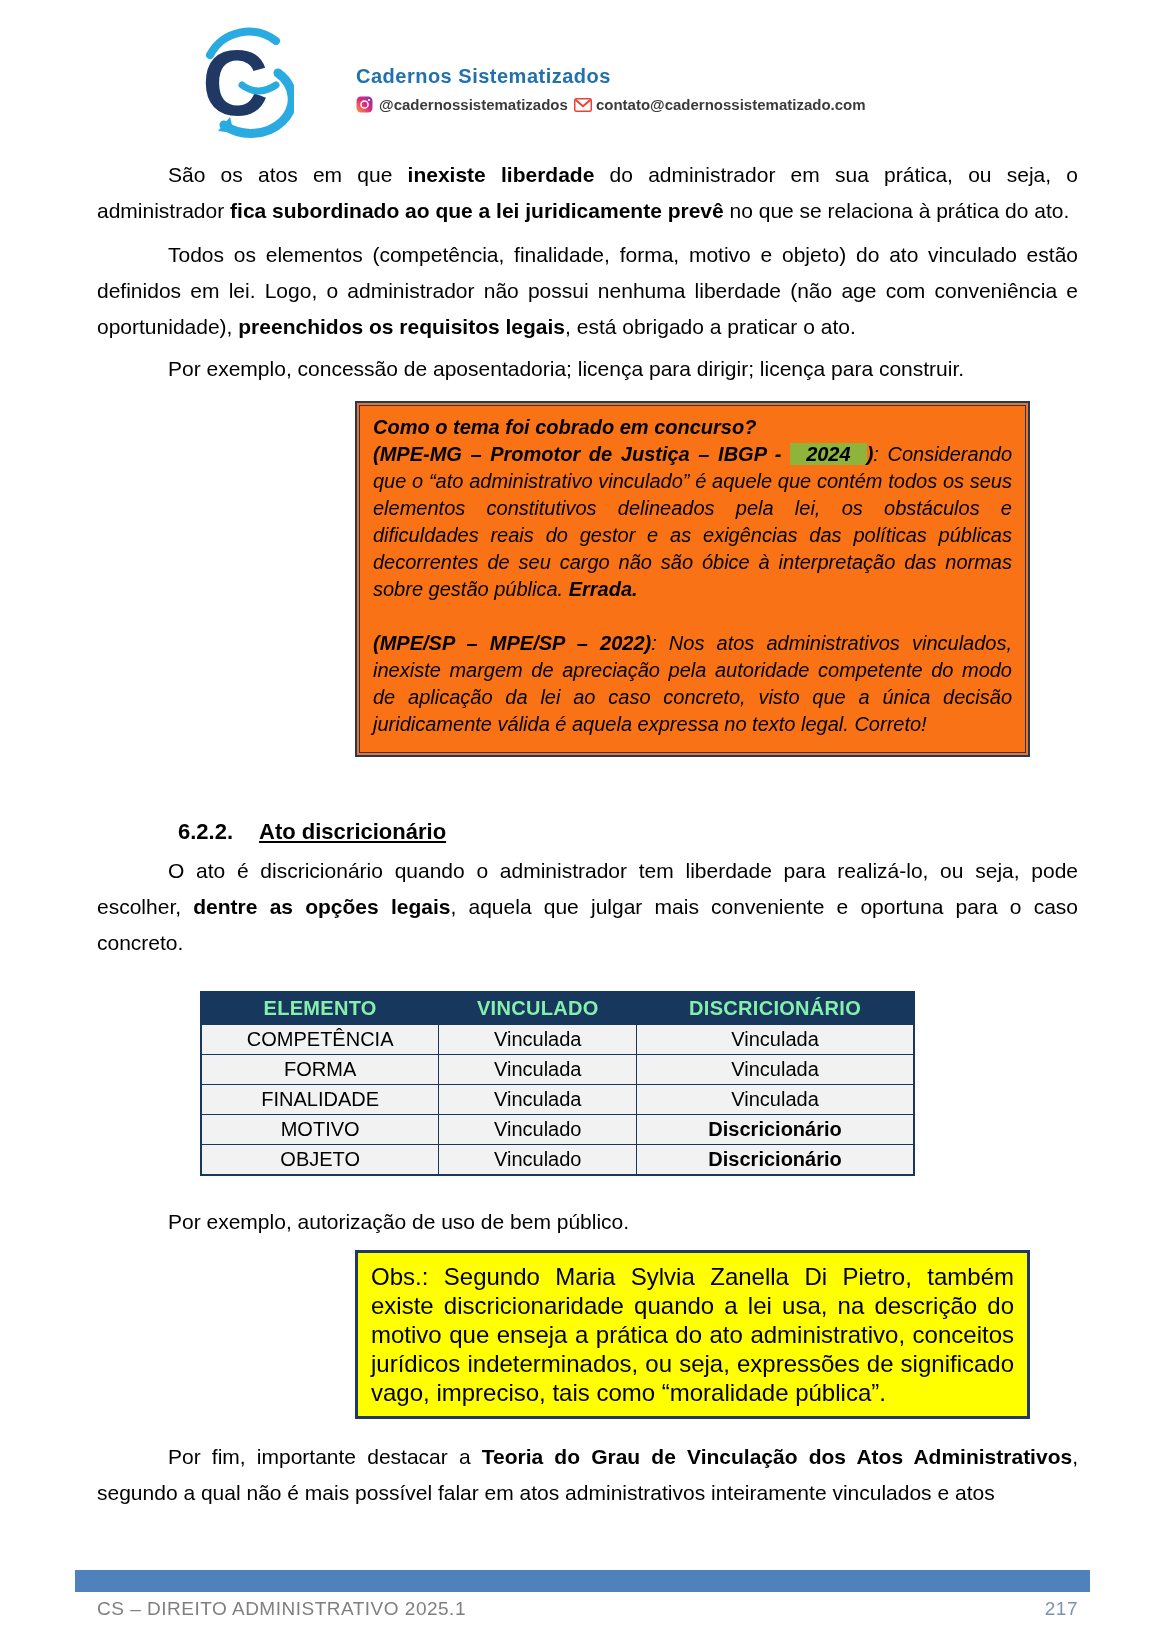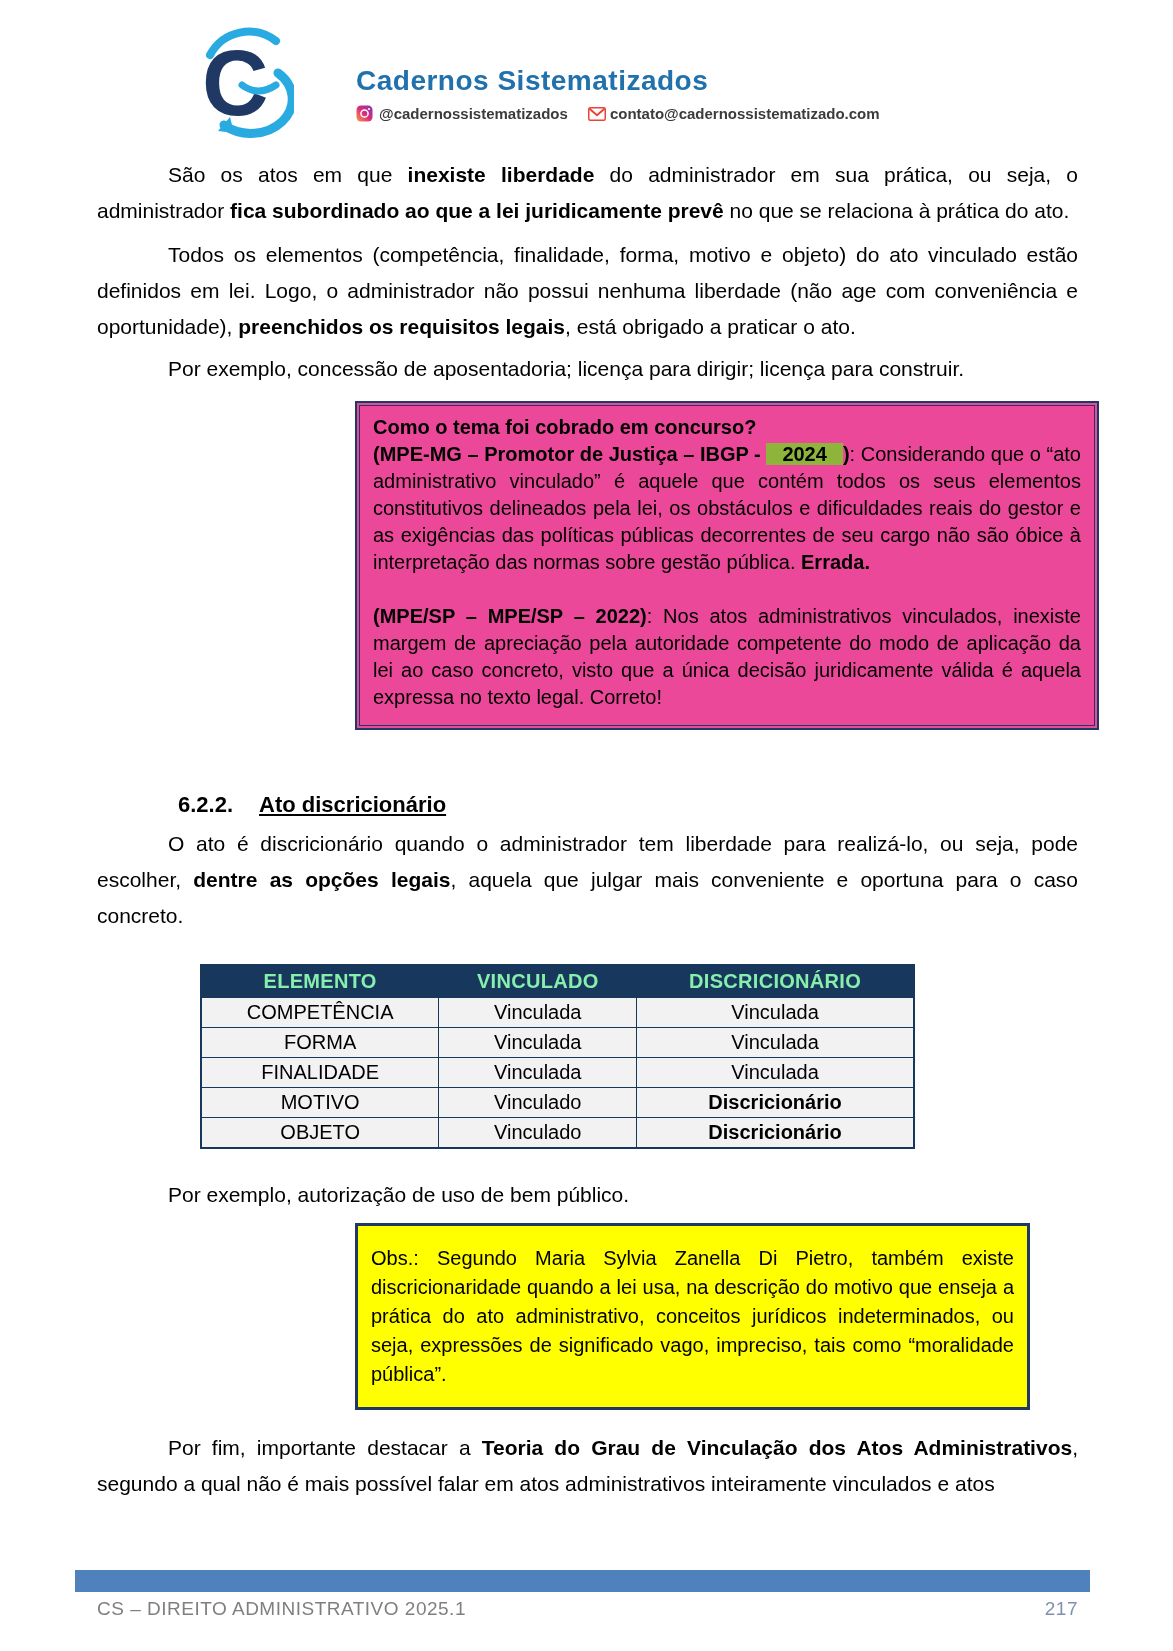--- a/index.html
+++ b/index.html
@@ -10,39 +10,40 @@
     background:#ffffff;
     font-family:"Liberation Sans","DejaVu Sans",sans-serif;
     color:#000;
     overflow:hidden;
   }
   .content{padding:0 95px 0 97px;}
   
   .hdr{display:flex;margin:25px 0 0 190px;}
   .hdr-logo{width:104px;height:118px;flex:0 0 auto;}
   .hdr-text{margin-left:62px;padding-top:40px;}
-  .brand{font-size:28px;font-weight:bold;color:#2171ad;letter-spacing:.5px;white-space:nowrap;}
+  .brand{font-size:20px;font-weight:bold;color:#2171ad;letter-spacing:.5px;white-space:nowrap;}
   .social{display:flex;align-items:center;gap:6px;margin-top:8px;font-size:15px;font-weight:bold;color:#3b3b3b;white-space:nowrap;}
-  .social .mail-group{display:flex;align-items:center;gap:4px;margin-left:14px;}
+  .social .mail-group{display:flex;align-items:center;gap:4px;}
   
   .para{
     font-size:21px;line-height:36px;
     text-align:justify;text-indent:71px;
     margin:0;
   }
   .b{font-weight:bold;}
   .u{text-decoration:underline;}
   .hl{background:#8fb43c;padding:0 16px;}
   
   .qbox-outer{
-    width:744px;margin:14px 0 0 258px;
+    width:675px;margin:14px 0 0 258px;
     border:2px solid #1f3864;
     box-sizing:border-box;
-    background:#ec4899;
+    background:#f97316;
     padding:2px;
+    font-style:italic;
   }
   .qbox-inner{
     border:1px solid #1f3864;
     padding:8px 13px 14px 13px;
     font-size:20px;line-height:27px;
     text-align:justify;
   }
   .qbox-inner p{margin:0;}
   .qbox-inner p.gap{margin-top:27px;}
   
@@ -67,22 +68,22 @@
     border:1px solid #17375d;
     padding:3px 2px;
   }
   table.elements{border:2px solid #17375d;}
   
   .obox{
     width:675px;margin:10px 0 0 258px;
     box-sizing:border-box;
     border:3px solid #1f3864;
     background:#ffff00;
-    padding:18px 13px;
-    font-size:20px;line-height:29px;
+    padding:9px 13px;
+    font-size:24px;line-height:29px;
     text-align:justify;
   }
   .obox p{margin:0;}
   
   .footer-bar{
     position:absolute;left:75px;top:1570px;
     width:1015px;height:22px;background:#4f81bd;
   }
   .footer-row{
     position:absolute;left:97px;right:95px;top:1598px;

